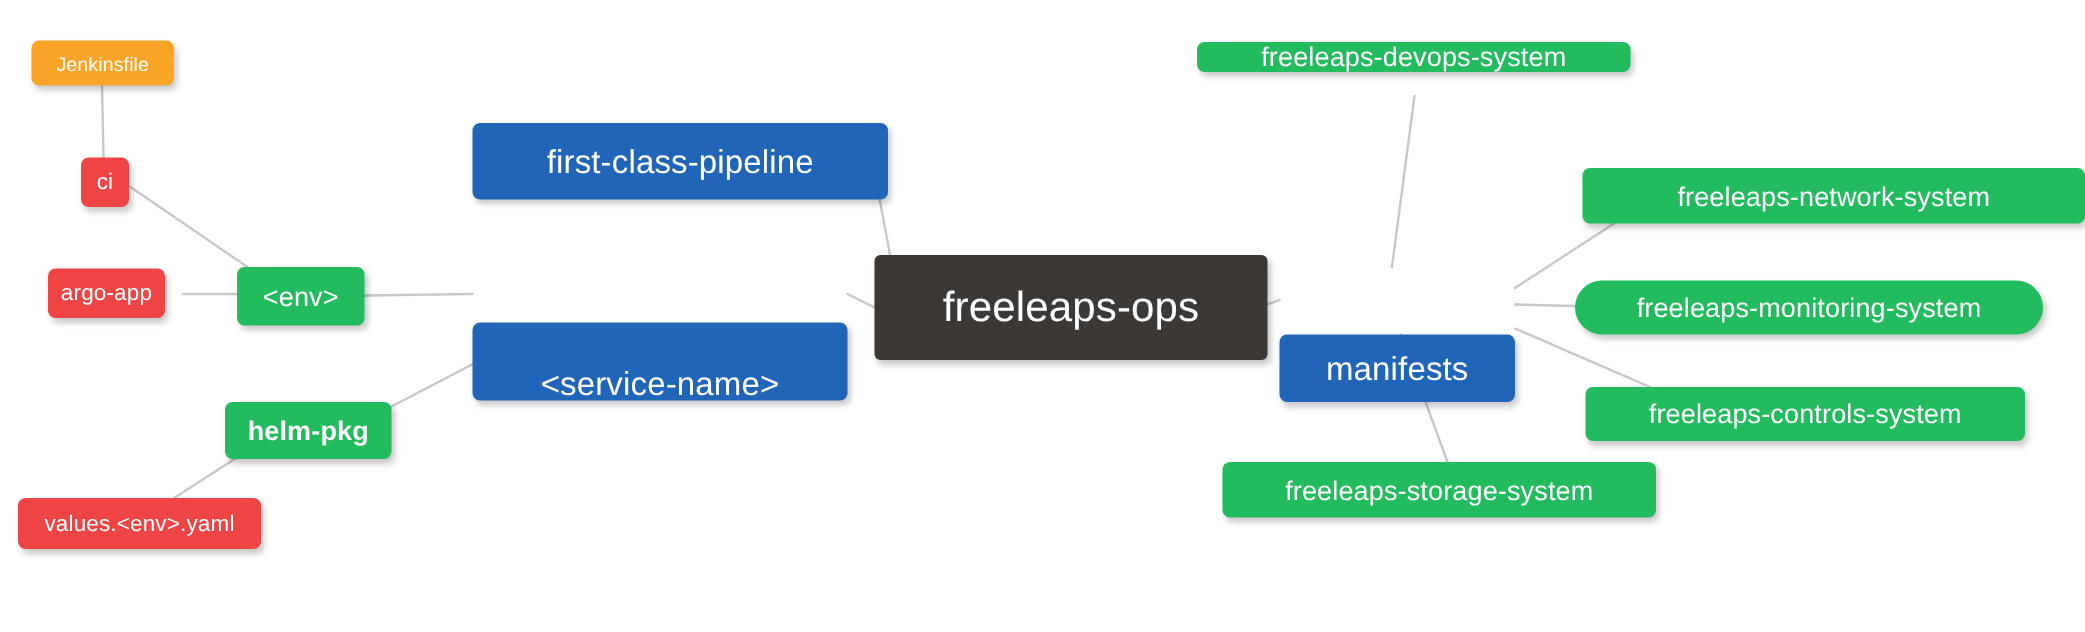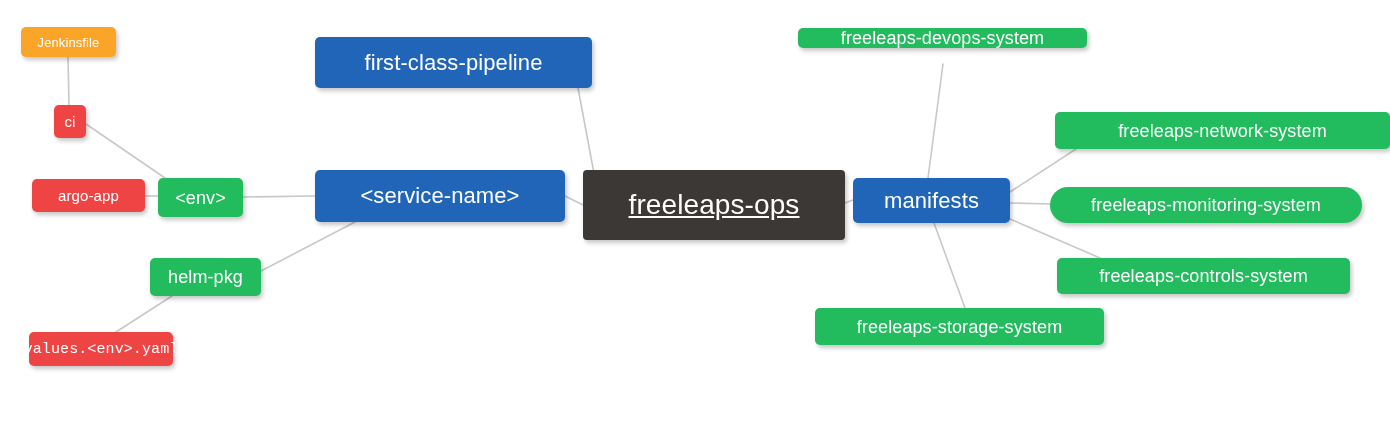--- a/index.html
+++ b/index.html
@@ -42,31 +42,32 @@
     user-select: none;
   }
   
   .n-root {
     background: #3c3835;
     font-size: 32px;
     border-radius: 4px;
   }
   .n-blue {
     background: #2065b8;
+    margin-top: 45px;
   }
   .n-green {
     background: #22bb5e;
   }
   .n-orange {
     background: #fba528;
   }
   .n-red {
     background: #ef4444;
   }
-  .lvl-1 { font-size: 28px; text-decoration: underline; }
+  .lvl-1 { font-size: 28px; }
   .lvl-2 { font-size: 22px; }
   .lvl-3 { font-size: 18px; }
   .lvl-4 { font-size: 15px; }
   .lvl-5 { font-size: 13px; }
 </style>
 </head>
 <body>
 
 <div id="canvas">
   <svg id="edges" viewBox="0 0 1390 421" xmlns="http://www.w3.org/2000/svg">
@@ -82,45 +83,45 @@
       <path d="M 928 178 L 943 64" stroke="#c8c8c8" stroke-width="1.6" fill="none" stroke-linecap="round"></path>
       <path d="M 1010 192 L 1076 149" stroke="#c8c8c8" stroke-width="1.6" fill="none" stroke-linecap="round"></path>
       <path d="M 1010 203 L 1050 204" stroke="#c8c8c8" stroke-width="1.6" fill="none" stroke-linecap="round"></path>
       <path d="M 1010 219 L 1100 258" stroke="#c8c8c8" stroke-width="1.6" fill="none" stroke-linecap="round"></path>
       <path d="M 934 223 L 965 308" stroke="#c8c8c8" stroke-width="1.6" fill="none" stroke-linecap="round"></path>
     </svg>
   <div id="node-layer">
       <div class="node n-root lvl-1" style="left: 583px; top: 170px; width: 262px; height: 70px;">
         <span>freeleaps-ops</span>
       </div>
-      <div class="node n-blue lvl-2" style="left: 315px; top: 170px; width: 250px; height: 52px;">
+      <div class="node n-blue lvl-2" style="left: 315px; top: 170px; width: 250px; height: 52px; align-items: flex-end;">
         <span>&lt;service-name&gt;</span>
       </div>
       <div class="node n-blue lvl-2" style="left: 315px; top: 37px; width: 277px; height: 51px;">
         <span>first-class-pipeline</span>
       </div>
       <div class="node n-blue lvl-2" style="left: 853px; top: 178px; width: 157px; height: 45px;">
         <span>manifests</span>
       </div>
       <div class="node n-green lvl-3" style="left: 158px; top: 178px; width: 85px; height: 39px;">
         <span>&lt;env&gt;</span>
       </div>
-      <div class="node n-green lvl-3" style="left: 150px; top: 258px; width: 111px; height: 38px;">
+      <div class="node n-green lvl-3" style="left: 150px; top: 268px; width: 111px; height: 38px; font-weight: bold;">
         <span>helm-pkg</span>
       </div>
       <div class="node n-red lvl-4" style="left: 54px; top: 105px; width: 32px; height: 33px;">
         <span>ci</span>
       </div>
-      <div class="node n-red lvl-4" style="left: 32px; top: 179px; width: 113px; height: 33px;">
+      <div class="node n-red lvl-4" style="left: 32px; top: 179px; width: 78px; height: 33px;">
         <span>argo-app</span>
       </div>
       <div class="node n-orange lvl-5" style="left: 21px; top: 27px; width: 95px; height: 30px;">
         <span>Jenkinsfile</span>
       </div>
-      <div class="node n-red lvl-4" style="left: 29px; top: 332px; width: 144px; height: 34px; font-family: Liberation Mono, monospace;">
+      <div class="node n-red lvl-4" style="left: 12px; top: 332px; width: 162px; height: 34px;">
         <span>values.&lt;env&gt;.yaml</span>
       </div>
       <div class="node n-green lvl-3" style="left: 798px; top: 28px; width: 289px; height: 20px;">
         <span>freeleaps-devops-system</span>
       </div>
       <div class="node n-green lvl-3" style="left: 1055px; top: 112px; width: 335px; height: 37px;">
         <span>freeleaps-network-system</span>
       </div>
       <div class="node n-green lvl-3" style="left: 1050px; top: 187px; width: 312px; height: 36px; border-radius: 18px;">
         <span>freeleaps-monitoring-system</span>

